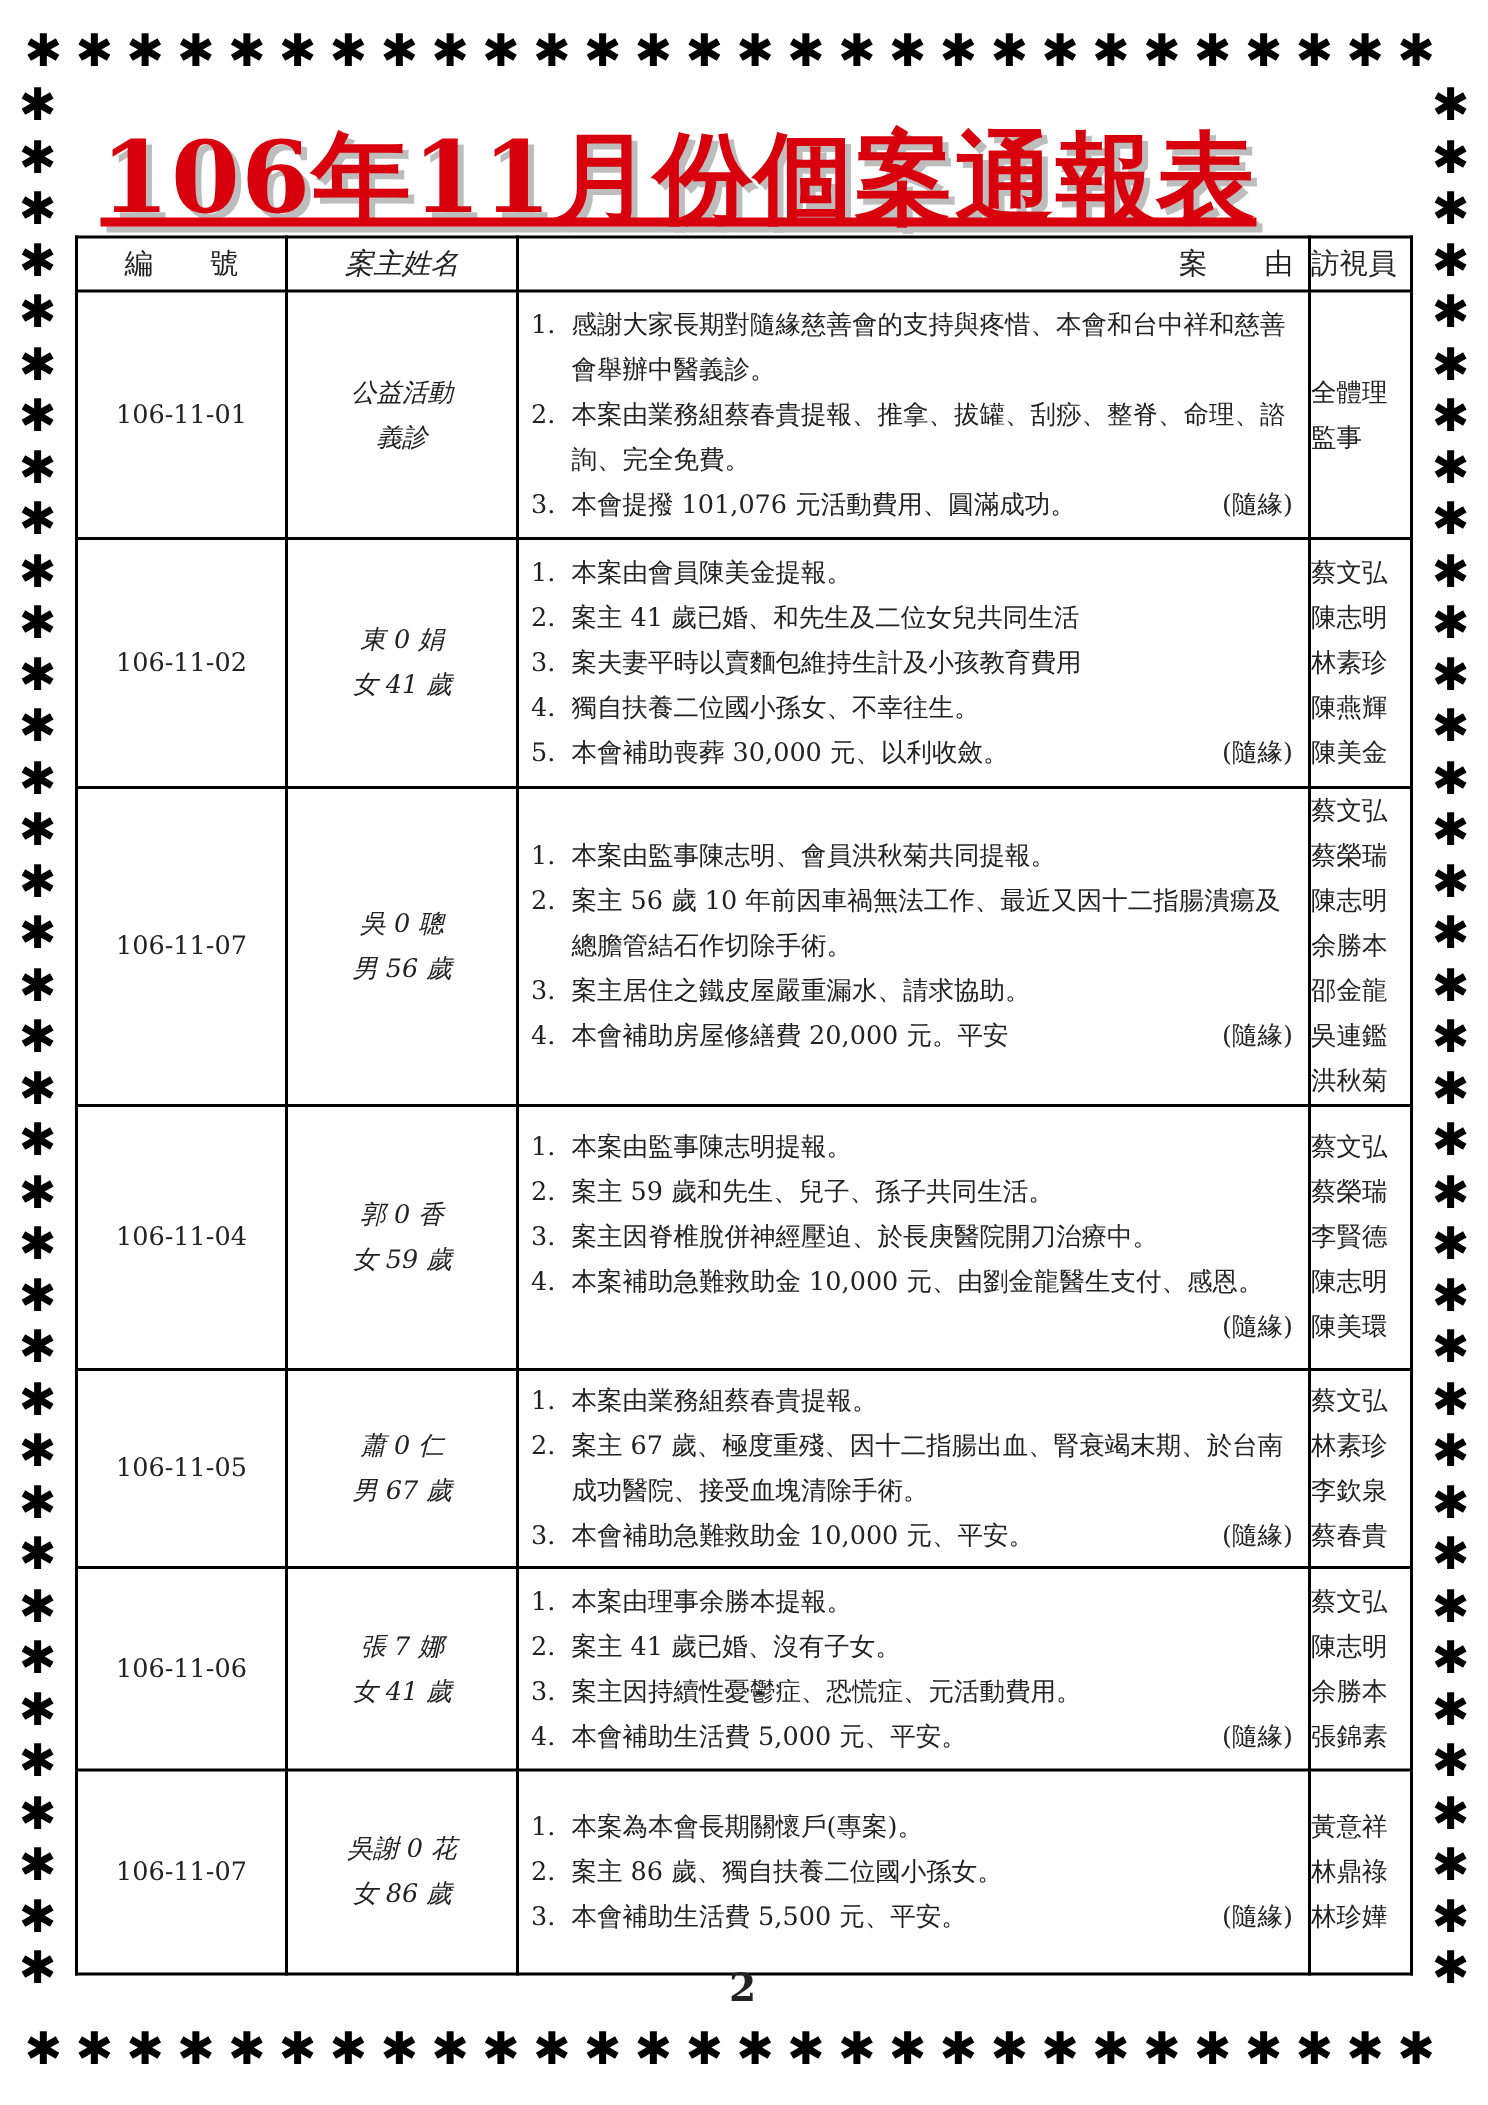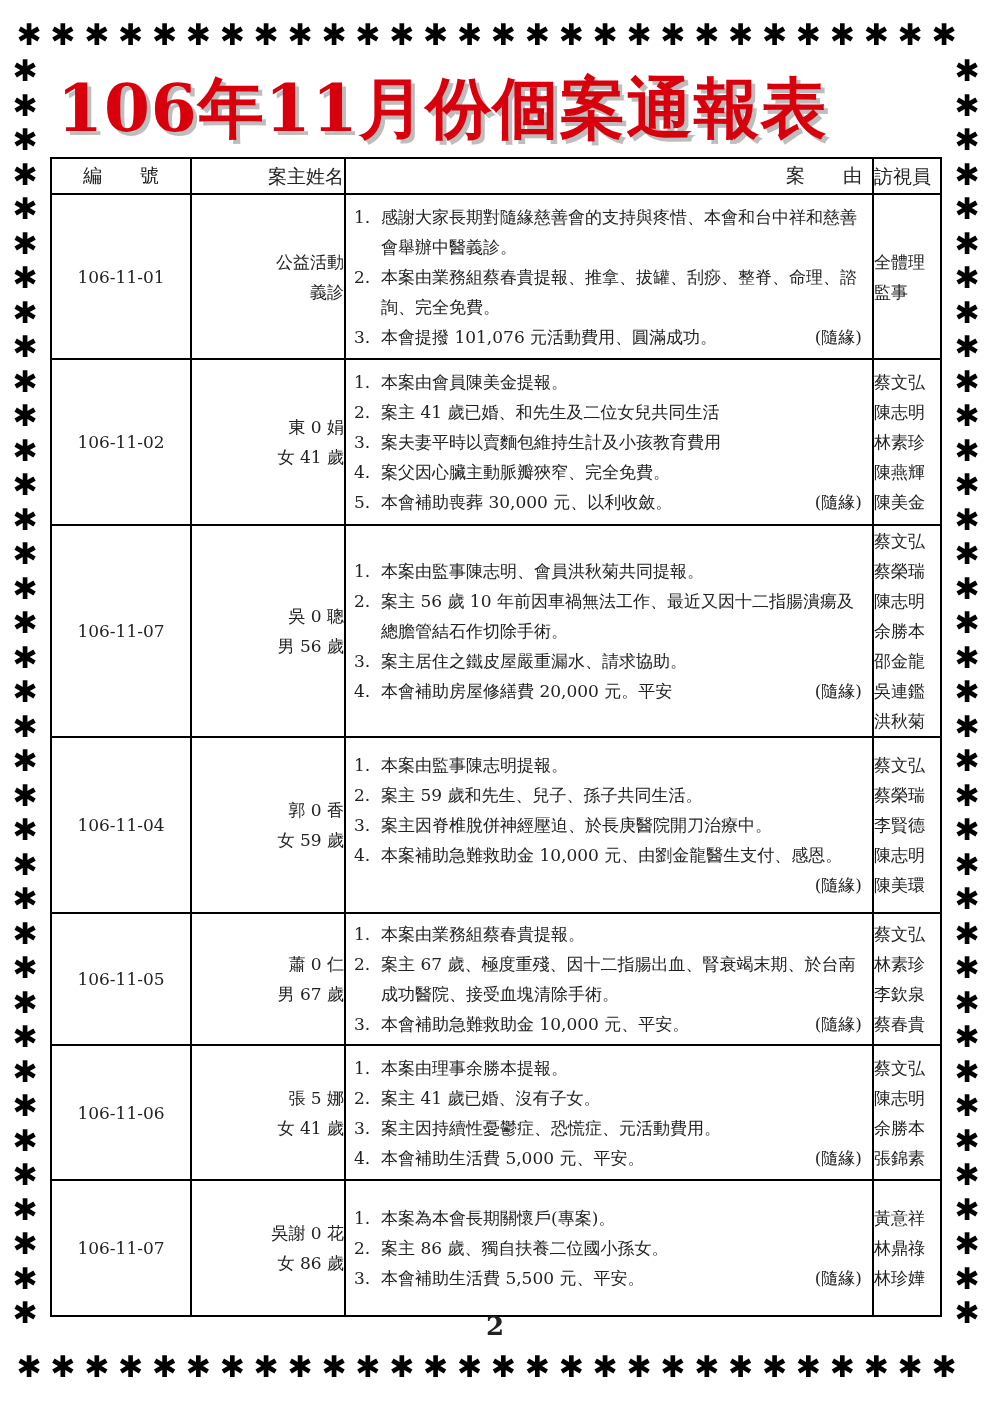--- a/index.html
+++ b/index.html
@@ -12,21 +12,21 @@
   .border-col .star { height:34.5px; line-height:34.5px; width:34px; }
   .title { position:absolute; left:55px; top:66px; width:880px; text-align:left;
            font-family:"DejaVu Serif","Liberation Serif",serif; font-weight:bold; font-size:66px;
            color:#d8000c; letter-spacing:1px; line-height:80px;
            text-shadow:4px 4px 0 #bdbdbd; }
   table.report { position:absolute; left:50px; top:157px; width:892px; border-collapse:collapse;
                  table-layout:fixed; font-size:17px; }
   table.report td, table.report th { border:2.5px solid #000; padding:0; vertical-align:middle; }
   table.report th { font-weight:normal; height:34px; font-size:19px; }
   .c-id { width:138px; text-align:center; }
-  .c-name { width:152px; text-align:right; line-height:30px; }
+  .c-name { width:152px; text-align:center; line-height:30px;font-style:italic; }
   .c-reason { width:508px; padding:0 10px 0 8px !important; }
   .c-visit { text-align:left; line-height:30px; }
   ol.items { list-style:none; margin:0; padding:0; }
   ol.items li { display:flex; line-height:30px; }
   .num { width:27px; flex:none; }
   .txt { flex:1; }
   .note { float:right; }
   .pagenum { position:absolute; left:486px; top:1311px; font-size:26px; font-weight:bold;
              font-family:"DejaVu Serif",serif; }
 </style>
@@ -165,21 +165,21 @@
     <span class="star">✱</span>
     <span class="star">✱</span>
     <span class="star">✱</span>
     <span class="star">✱</span>
     <span class="star">✱</span>
     <span class="star">✱</span>
     <span class="star">✱</span>
     <span class="star">✱</span>
   </div>
 
-<h1 class="title" style="margin:2px;">106年11月份個案通報表</h1>
+<h1 class="title" style="margin:12px;text-decoration:underline;">106年11月份個案通報表</h1>
 
 <table class="report">
   <thead>
     <tr>
       <th class="c-id">編　　號</th>
       <th class="c-name">案主姓名</th>
       <th class="c-reason" style="text-align:right;">案　　由</th>
       <th class="c-visit">訪視員</th>
     </tr>
   </thead>
@@ -226,21 +226,21 @@
             <li>
               <span class="num">2.</span>
               <span class="txt"><span>案主 41 歲已婚、和先生及二位女兒共同生活</span></span>
             </li>
             <li>
               <span class="num">3.</span>
               <span class="txt"><span>案夫妻平時以賣麵包維持生計及小孩教育費用</span></span>
             </li>
             <li>
               <span class="num">4.</span>
-              <span class="txt"><span>案父因心臟主動脈瓣狹窄、完全免費。</span></span>
+              <span class="txt"><span>獨自扶養二位國小孫女、不幸往生。</span></span>
             </li>
             <li>
               <span class="num">5.</span>
               <span class="txt"><span>本會補助喪葬 30,000 元、以利收斂。</span><span class="note">(隨緣)</span></span>
             </li>
           </ol>
         </td>
         <td class="c-visit">
           <div>蔡文弘</div>
           <div>陳志明</div>
@@ -344,21 +344,21 @@
         <td class="c-visit">
           <div>蔡文弘</div>
           <div>林素珍</div>
           <div>李欽泉</div>
           <div>蔡春貴</div>
         </td>
       </tr>
       <tr style="height: 135px;">
         <td class="c-id">106-11-06</td>
         <td class="c-name">
-          <div>張 5 娜</div>
+          <div>張 7 娜</div>
           <div>女 41 歲</div>
         </td>
         <td class="c-reason">
           <ol class="items">
             <li>
               <span class="num">1.</span>
               <span class="txt"><span>本案由理事余勝本提報。</span></span>
             </li>
             <li>
               <span class="num">2.</span>

